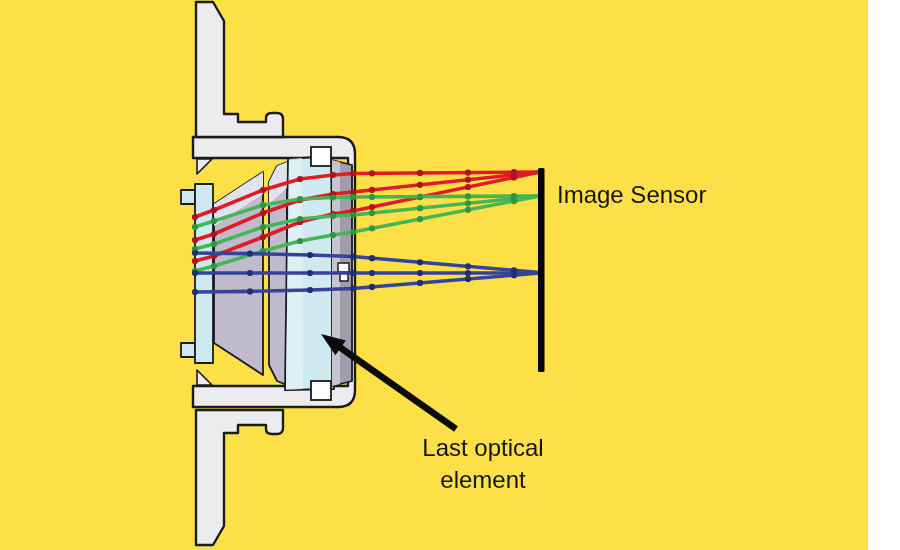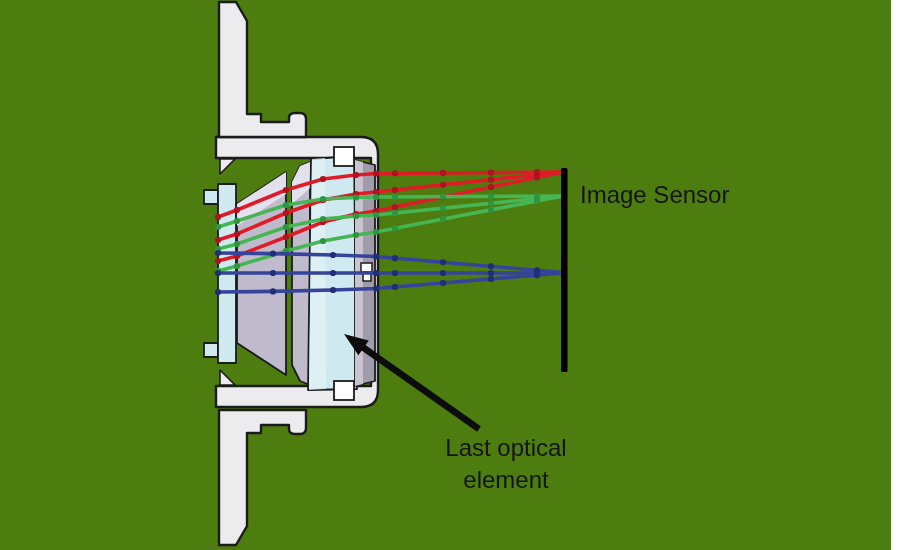--- a/index.html
+++ b/index.html
@@ -1,16 +1,16 @@
 <!DOCTYPE html>
 <html><head>
 <meta charset="utf-8">
 <style>
   html,body{margin:0;padding:0;background:#ffffff;width:900px;height:550px;overflow:hidden;}
-  #stage{position:relative;width:868px;height:550px;background:#4d7c0f;padding-left:23px;}
+  #stage{position:relative;width:868px;height:550px;background:#fde047;}
   svg{display:block;}
   .body-part{fill:#ececef;stroke:#1b1b1b;stroke-width:2.4;stroke-linejoin:round;}
   .shell{fill:#ececef;stroke:#1b1b1b;stroke-width:2.4;stroke-linejoin:round;}
   .chamfer{fill:#ececef;stroke:#1b1b1b;stroke-width:1.6;stroke-linejoin:round;}
   .glass{stroke:#1b1b1b;stroke-width:1.8;stroke-linejoin:round;}
   .overlay{stroke:none;}
   .notch{fill:#ffffff;stroke:#1b1b1b;stroke-width:1.8;}
   .baffle{fill:#ffffff;stroke:#1b1b1b;stroke-width:1.5;}
   .sensor{stroke:none;}
   .annot-arrow{stroke:#0c0c0c;stroke-width:6.5;stroke-linecap:butt;}

